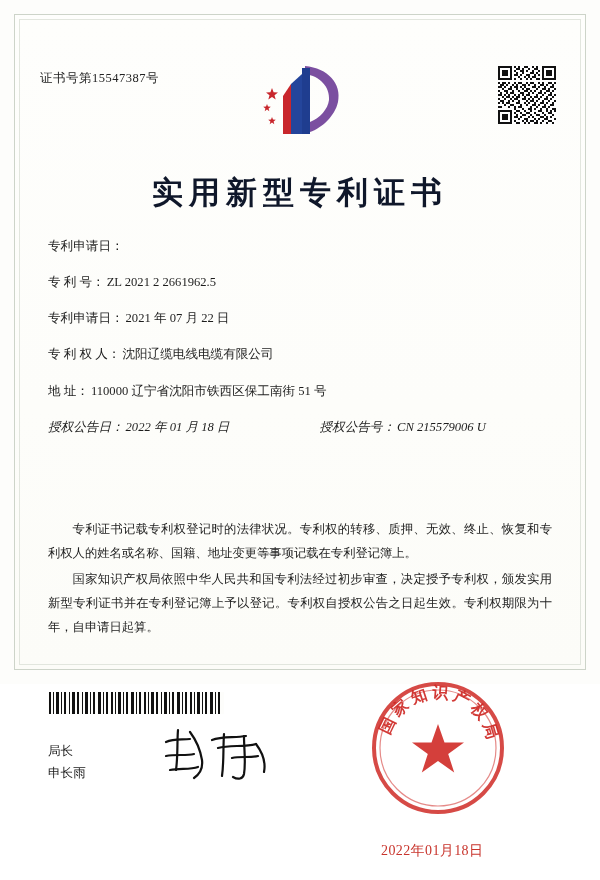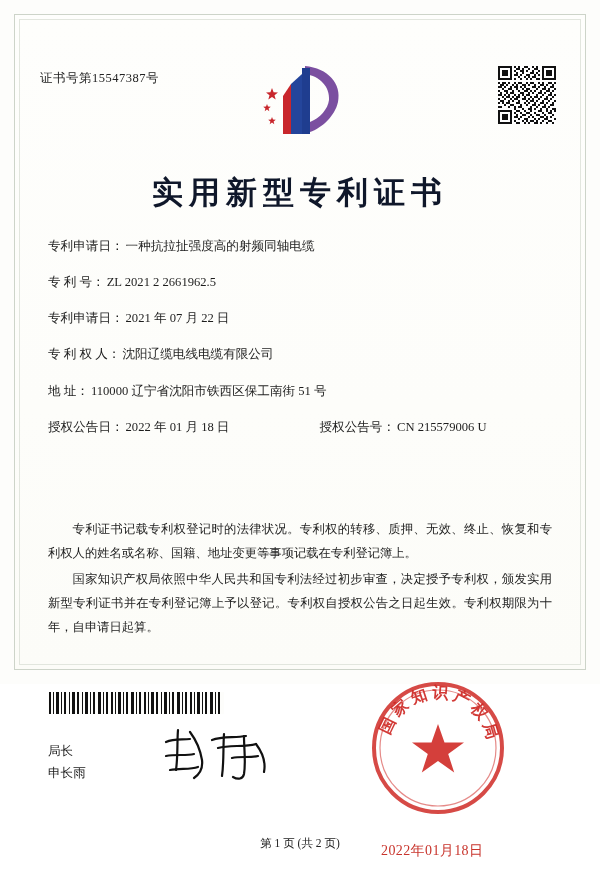--- a/index.html
+++ b/index.html
@@ -100,20 +100,21 @@
   }
   .field-label {
     white-space: pre;
     flex: 0 0 auto;
   }
   .field-value {
     margin-left: 2px;
   }
   .field-row.double {
     justify-content: flex-start;
+    font-style: italic;
   }
   .field-row .second-label {
     margin-left: 90px;
     white-space: pre;
   }
 
   
   .paragraphs {
     position: absolute;
     left: 48px;
@@ -443,21 +444,20 @@
           <rect x="27" y="28" width="1" height="1"></rect>
       </g>
     </svg>
   </div>
 
   <div class="main-title">实用新型专利证书</div>
 
   <div class="fields">
     <div class="field-row">
       <span class="field-label">专利申请日：</span>
-      <span class="field-value">一种抗拉扯强度高的射频同轴电缆</span>
     </div>
     <div class="field-row">
       <span class="field-label">专 利 号：</span>
       <span class="field-value">ZL 2021 2 2661962.5</span>
     </div>
     <div class="field-row">
       <span class="field-label">专利申请日：</span>
       <span class="field-value">2021 年 07 月 22 日</span>
     </div>
     <div class="field-row">
@@ -565,14 +565,13 @@
         <path id="sealArcTop" d="M 20 70 A 50 50 0 0 1 120 70"></path>
         <path id="sealArcBottom" d="M 24 70 A 46 46 0 0 0 116 70"></path>
       </defs>
       <text font-family="'Liberation Serif', 'DejaVu Serif', serif" font-size="16" font-weight="bold" fill="#cf2a26" letter-spacing="4" opacity="0.92">
         <textPath href="#sealArcTop" startOffset="8%">国家知识产权局</textPath>
       </text>
     </svg>
   </div>
   <div class="seal-date">2022年01月18日</div>
 
-  <div class="footer">第 1 页 (共 2 页)</div>
 </div>
 
 </body></html>

